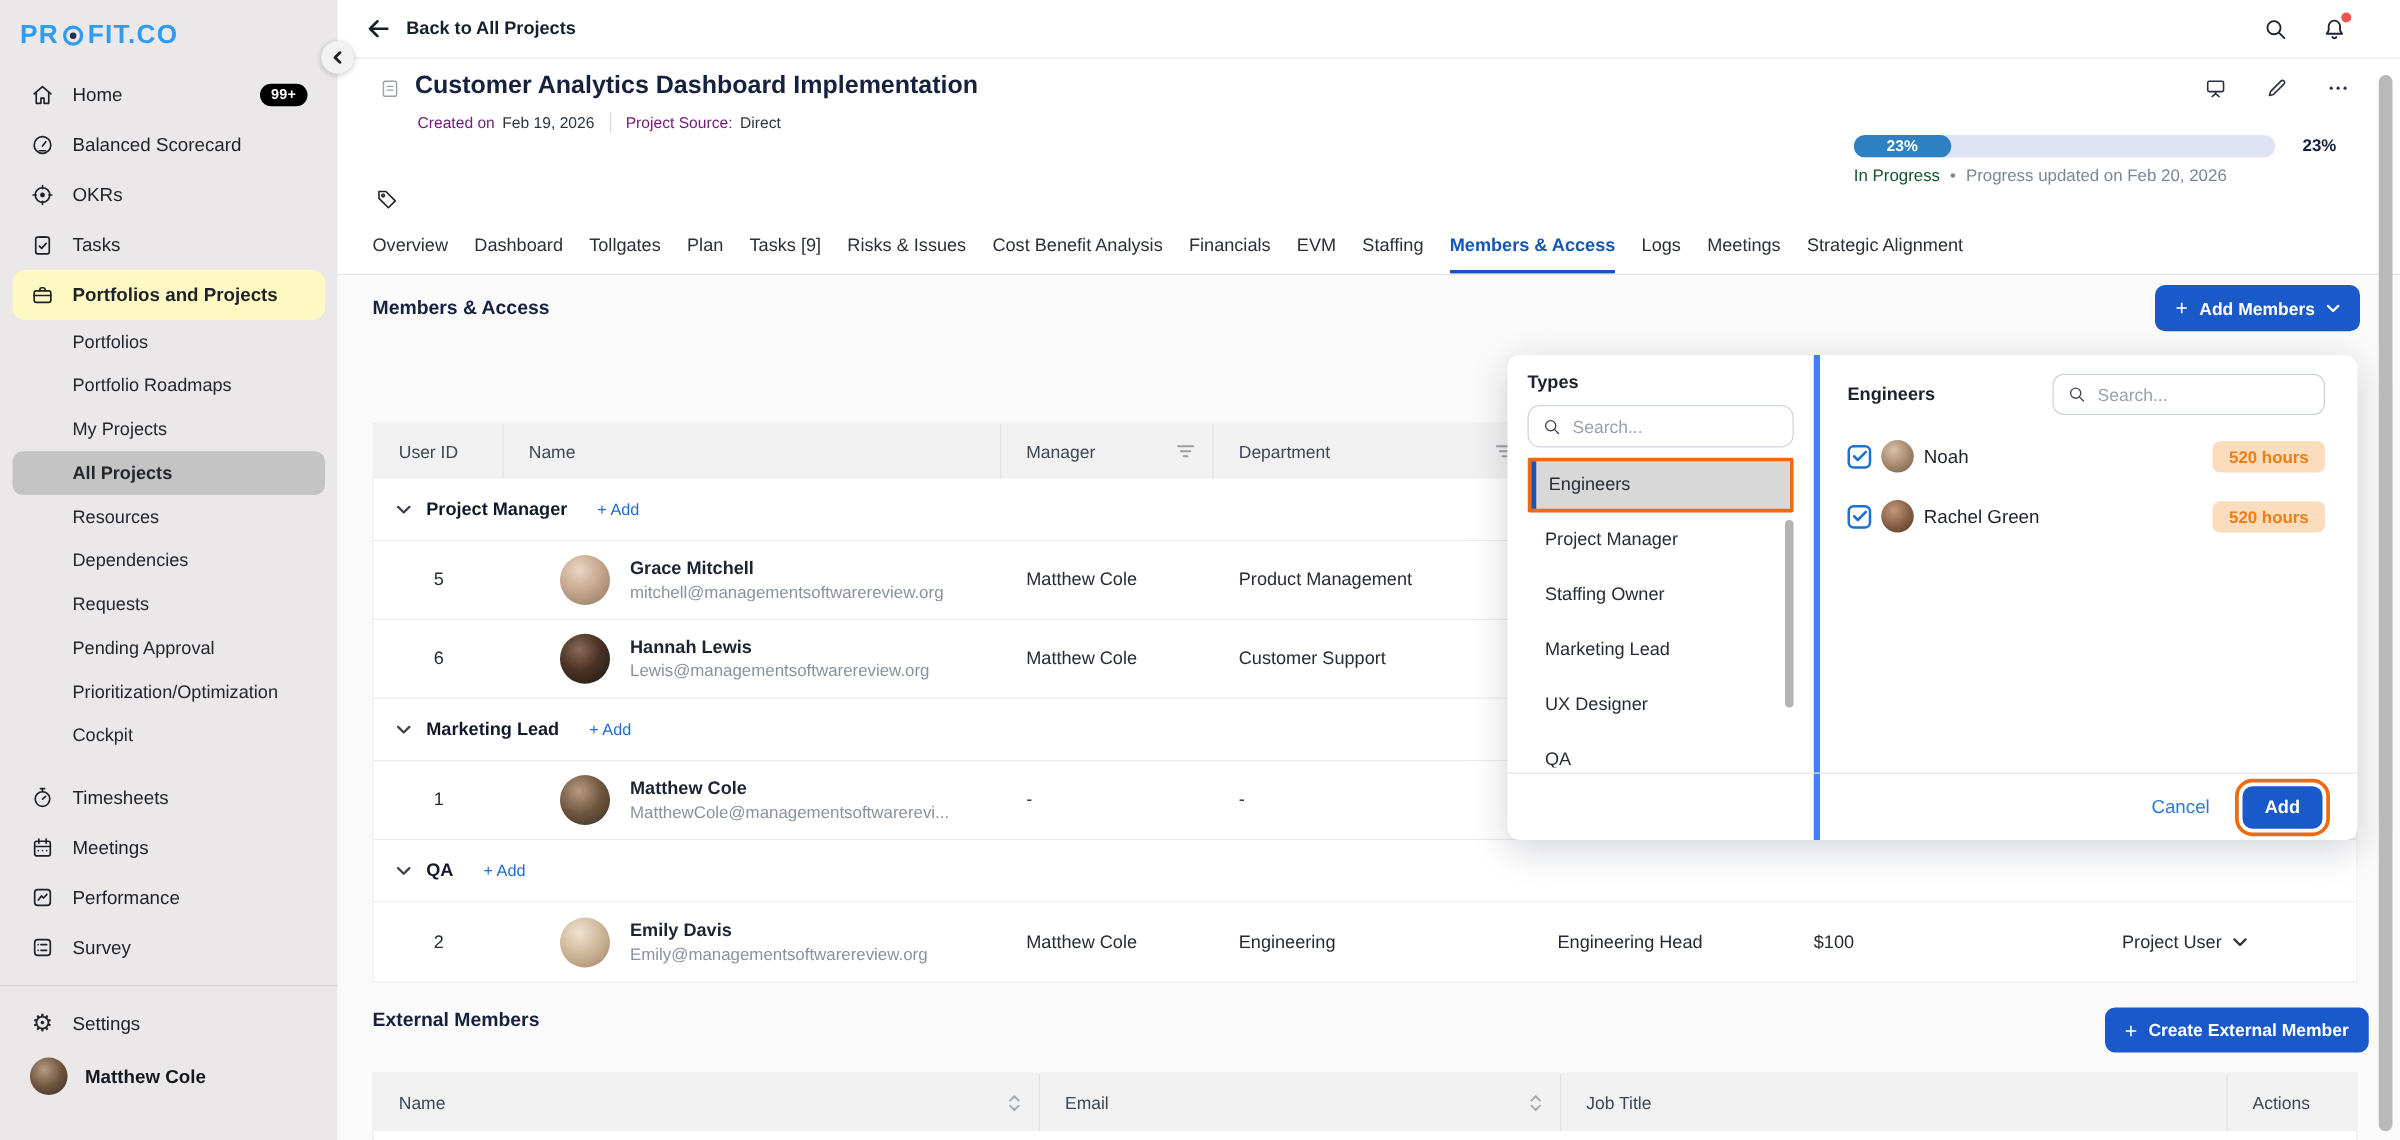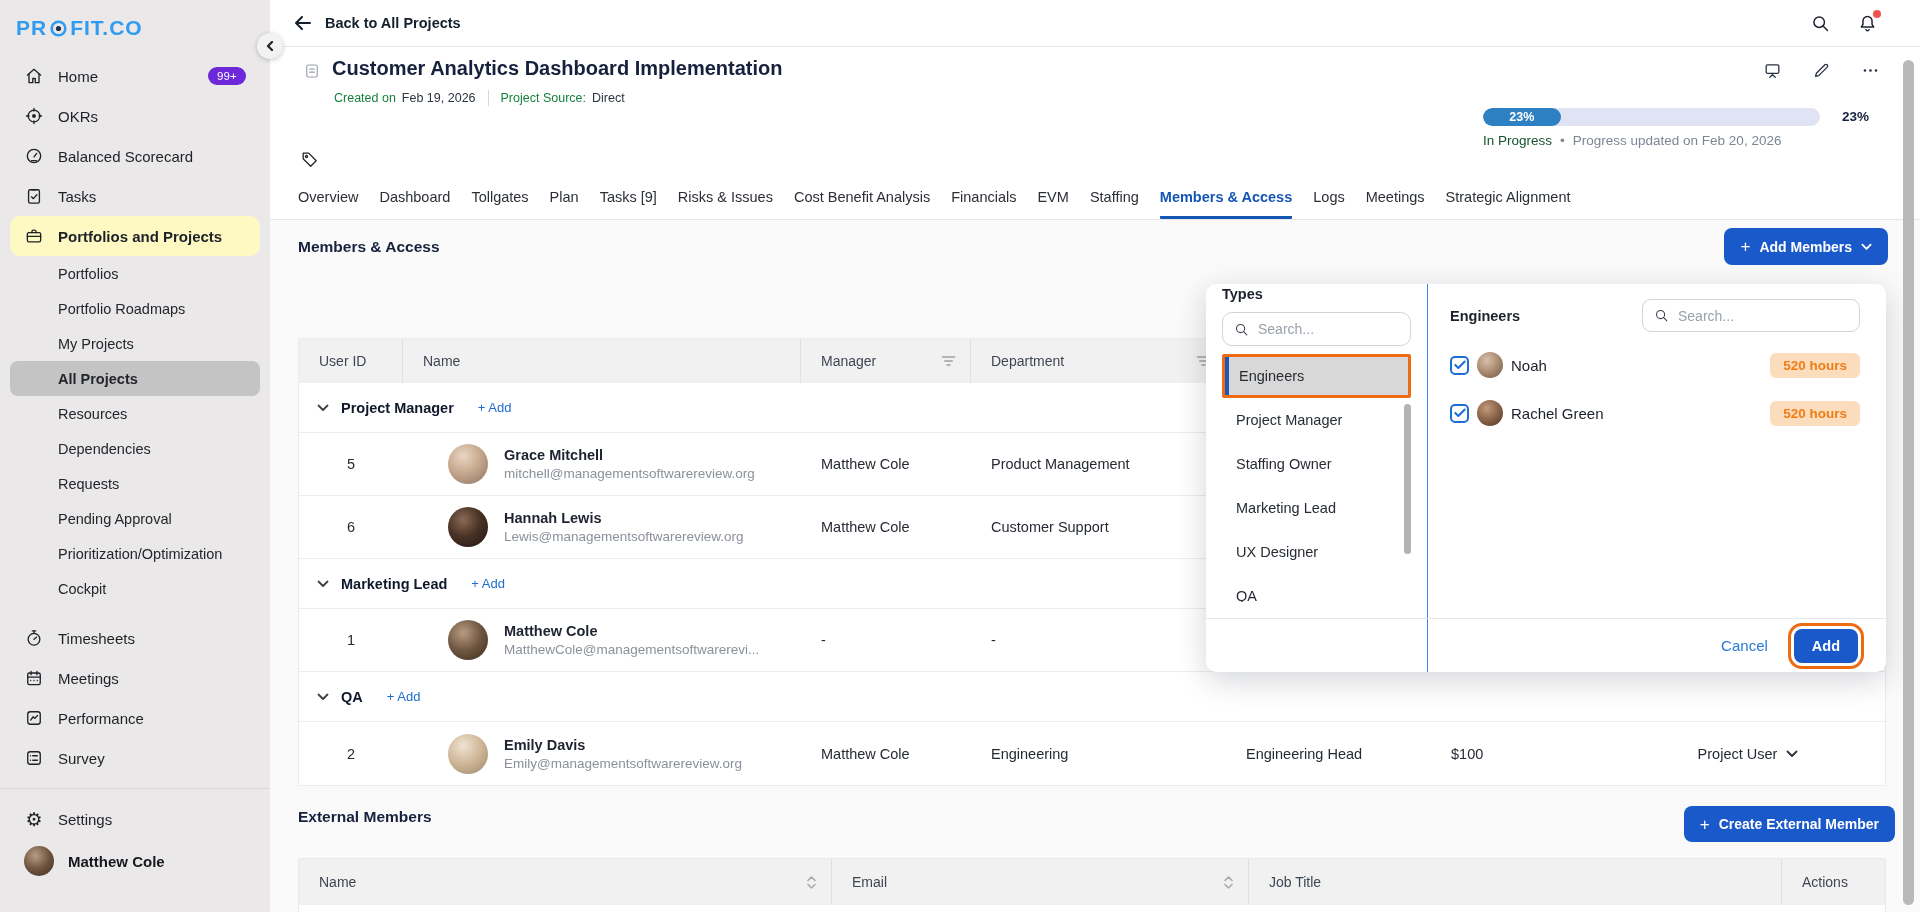--- a/index.html
+++ b/index.html
@@ -8,21 +8,21 @@
   svg{display:block}
 
   
   .sidebar{position:absolute;left:0;top:0;width:270px;height:912px;background:#eae8e8;display:flex;flex-direction:column;padding:10px 0 8px;z-index:5}
   .logo{display:flex;align-items:center;gap:2px;padding:6px 0 16px 16px;font-size:21px;font-weight:800;color:#2f9bf1;letter-spacing:1px}
   .logo .tgt{margin:0 1px}
   .side-item{height:40px;display:flex;align-items:center;gap:14px;padding:0 14px;margin:0 10px;border-radius:10px;font-size:15px;color:#1e2127;cursor:pointer;flex:0 0 auto}
   .side-item.active{background:#fef9c3;font-weight:700}
   .side-item .ic{width:20px;height:20px;flex:0 0 20px;display:flex;align-items:center;justify-content:center}
   .side-item .ic svg{width:20px;height:20px;stroke:#1e2127;stroke-width:1.6;fill:none;stroke-linecap:round;stroke-linejoin:round}
-  .badge{margin-left:auto;background:#6d28d9;color:#fff;font-size:11.5px;font-weight:400;padding:3px 9px;border-radius:11px;letter-spacing:.2px}
+  .badge{margin-left:auto;background:#000000;color:#fff;font-size:11.5px;font-weight:700;padding:3px 9px;border-radius:11px;letter-spacing:.2px}
   .side-sub{height:35px;display:flex;align-items:center;padding-left:48px;margin:0 10px;border-radius:8px;font-size:14.5px;color:#23262c;cursor:pointer;flex:0 0 auto}
   .side-sub.active{background:#c5c4c4;font-weight:700}
   .side-gap{height:12px;flex:0 0 auto}
   .side-divider{height:1px;background:#d8d6d6;margin:10px 0;flex:0 0 auto}
   .user-row{height:44px;display:flex;align-items:center;gap:14px;padding:0 14px;margin:0 10px;font-size:15px;font-weight:600;color:#15181d;cursor:pointer;flex:0 0 auto}
   .user-av{width:30px;height:30px;border-radius:50%}
   .gear{font-size:19px;line-height:1}
   .collapse-btn{position:absolute;left:257px;top:33px;width:26px;height:26px;border-radius:50%;background:#f3f2f2;box-shadow:0 1px 5px rgba(0,0,0,.22);display:flex;align-items:center;justify-content:center;z-index:6;cursor:pointer}
   .collapse-btn svg{width:10px;height:10px;stroke:#1e2127;stroke-width:2.2;fill:none;stroke-linecap:round;stroke-linejoin:round}
 
@@ -34,21 +34,21 @@
   .topbar-icons{margin-left:auto;display:flex;align-items:center;gap:26px;margin-right:18px}
   .tb-ic{position:relative;cursor:pointer}
   .tb-ic svg{width:21px;height:21px;stroke:#1d2430;stroke-width:1.7;fill:none;stroke-linecap:round;stroke-linejoin:round}
   .bell-dot{position:absolute;right:-3px;top:-3px;width:8px;height:8px;border-radius:50%;background:#ef5350}
 
   .header{position:absolute;top:47px;left:0;right:0;height:173px;background:#fff;border-bottom:1px solid #e6e6e6}
   .doc-ic{position:absolute;left:33px;top:15px}
   .doc-ic svg{width:18px;height:18px;stroke:#9aa0a8;stroke-width:1.5;fill:none;stroke-linecap:round}
   .proj-title{position:absolute;left:62px;top:10px;font-size:20px;font-weight:600;color:#16213e}
   .proj-meta{position:absolute;left:64px;top:43px;display:flex;align-items:center;font-size:12.5px}
-  .meta-label{color:#15803d}
+  .meta-label{color:#701a75}
   .meta-val{color:#2c3442;margin-left:6px}
   .meta-sep{width:1px;height:16px;background:#d7d9de;margin:0 12px}
   .hdr-icons{position:absolute;right:40px;top:14px;display:flex;align-items:center;gap:30px}
   .hdr-icons .hic{cursor:pointer}
   .hdr-icons svg{width:19px;height:19px;stroke:#263042;stroke-width:1.6;fill:none;stroke-linecap:round;stroke-linejoin:round}
   .prog-track{position:absolute;left:1213px;top:61px;width:337px;height:18px;background:#dfe3f4;border-radius:9px;overflow:hidden}
   .prog-fill{height:100%;background:#2d80c2;border-radius:9px;display:flex;align-items:center;justify-content:center;color:#fff;font-size:12.5px;font-weight:700}
   .prog-val{position:absolute;left:1572px;top:62px;font-size:13.5px;font-weight:700;color:#16213e}
   .status-line{position:absolute;left:1213px;top:86px;font-size:13.5px;color:#7c8694;display:flex;gap:8px;align-items:center}
   .status-link{color:#14532d;cursor:pointer}
@@ -89,21 +89,21 @@
   .role-cell svg{width:12px;height:8px;stroke:#2b3240;stroke-width:1.8;fill:none;stroke-linecap:round;stroke-linejoin:round}
 
   .ext-heading{position:absolute;left:28px;top:588px;font-size:15.5px;font-weight:700;color:#16213e}
   .ext-table{position:absolute;left:28px;top:638px;width:1588px;background:#fff;border:1px solid #e9e9e9}
   .ext-head{display:grid;grid-template-columns:533px 417px 533px 105px;height:46px;background:#f1f1f1}
   .ext-body{height:60px;background:#fff}
   .sort-ic svg{width:11px;height:13px;stroke:#a2a8af;stroke-width:1.5;fill:none;stroke-linecap:round;stroke-linejoin:round}
 
   
   .popup{position:absolute;left:1206px;top:284px;width:680px;height:388px;background:#fff;border-radius:10px;box-shadow:0 8px 30px rgba(15,23,42,.18);z-index:20;display:flex}
-  .popup-left{width:222px;border-right:1px solid #3b82f6;padding:2px 16px}
+  .popup-left{width:250px;border-right:5px solid #3b82f6;padding:14px 16px}
   .types-label{font-weight:700;font-size:14.5px;color:#1c212b}
   .search-box{margin-top:10px;height:34px;border:1px solid #cfd4da;border-radius:10px;display:flex;align-items:center;gap:9px;padding:0 11px;background:#fff}
   .search-box svg{width:15px;height:15px;stroke:#3c4350;stroke-width:1.7;fill:none;stroke-linecap:round}
   .search-box input{border:none;outline:none;flex:1;min-width:0;font-family:"Liberation Sans",sans-serif;font-size:14px;color:#333;background:transparent}
   .search-box input::placeholder{color:#9aa1ab}
   .type-list{position:relative;margin-top:8px;height:248px;overflow:hidden}
   .type-item{height:44px;display:flex;align-items:center;padding-left:14px;font-size:14.5px;color:#272c34;cursor:pointer;position:relative}
   .type-item.selected{border:3px solid #ee6b12;background:#d9d8d8;border-radius:2px}
   .type-item.selected::before{content:"";position:absolute;left:0;top:0;bottom:0;width:4px;background:#1d55b8}
   .list-scroll{position:absolute;right:0;top:50px;width:7px;height:150px;border-radius:4px;background:#b3b3b3}
@@ -153,36 +153,36 @@
           <path d="M4 11 L12 4 l8 7"></path>
           <path d="M6 9.5 V20 h4.5 v-5 h3 v5 H18 V9.5"></path>
         </svg>
       </span>
     <span>Home</span>
     <span class="badge">99+</span>
   </div>
   <div class="side-item">
     <span class="ic">
         <svg viewBox="0 0 24 24">
+          <circle cx="12" cy="12" r="8"></circle>
+          <path d="M12 13 l3.2-4.2"></path>
+          <path d="M9 17.5 h6"></path>
+        </svg>
+      </span>
+    <span>Balanced Scorecard</span>
+  </div>
+  <div class="side-item">
+    <span class="ic">
+        <svg viewBox="0 0 24 24">
           <circle cx="12" cy="12" r="7"></circle>
           <circle cx="12" cy="12" r="2.3" fill="#1e2127" stroke="none"></circle>
           <path d="M12 3 v3 M12 18 v3 M3 12 h3 M18 12 h3"></path>
         </svg>
       </span>
     <span>OKRs</span>
-  </div>
-  <div class="side-item">
-    <span class="ic">
-        <svg viewBox="0 0 24 24">
-          <circle cx="12" cy="12" r="8"></circle>
-          <path d="M12 13 l3.2-4.2"></path>
-          <path d="M9 17.5 h6"></path>
-        </svg>
-      </span>
-    <span>Balanced Scorecard</span>
   </div>
   <div class="side-item">
     <span class="ic">
         <svg viewBox="0 0 24 24">
           <rect x="5.5" y="4.5" width="13" height="16" rx="2"></rect>
           <path d="M9.5 4.5 h5"></path>
           <path d="M9 13 l2.2 2.2 L15.5 10.5"></path>
         </svg>
       </span>
     <span>Tasks</span>

